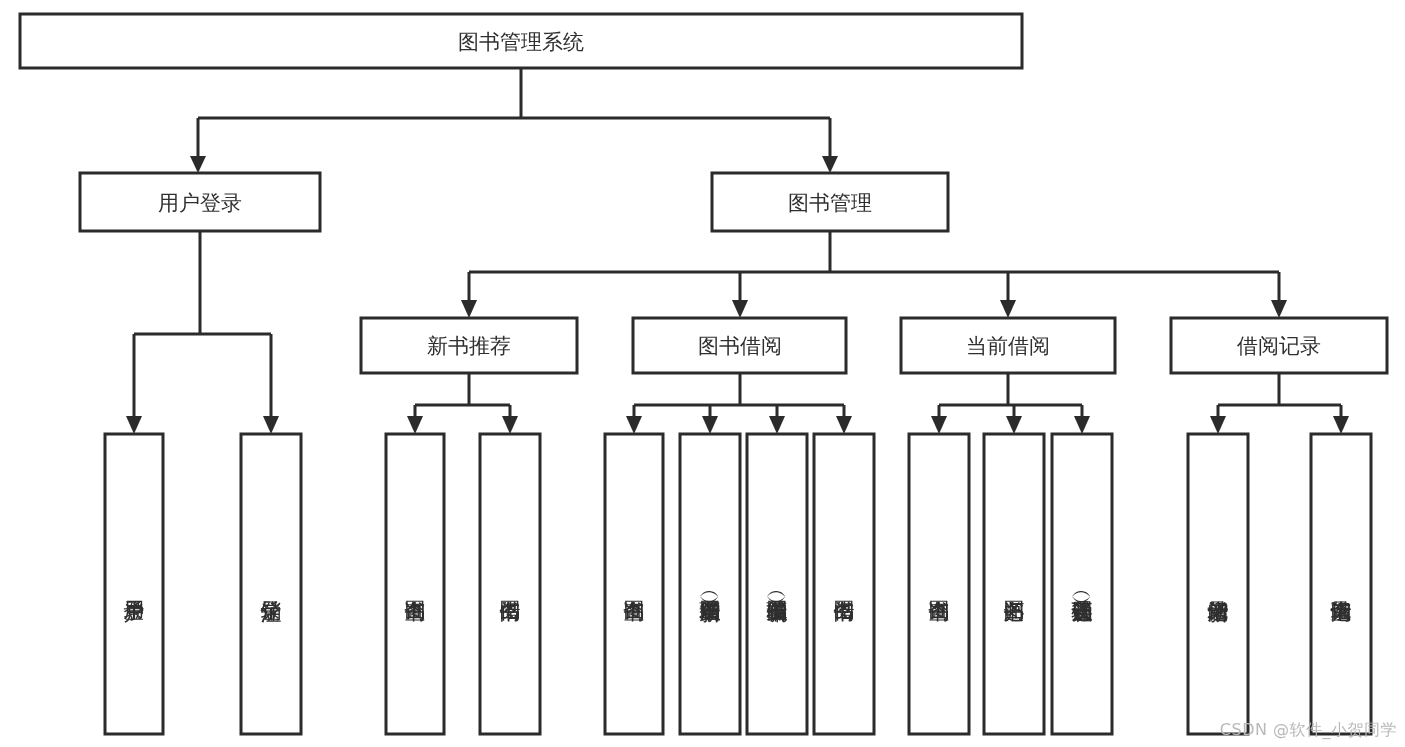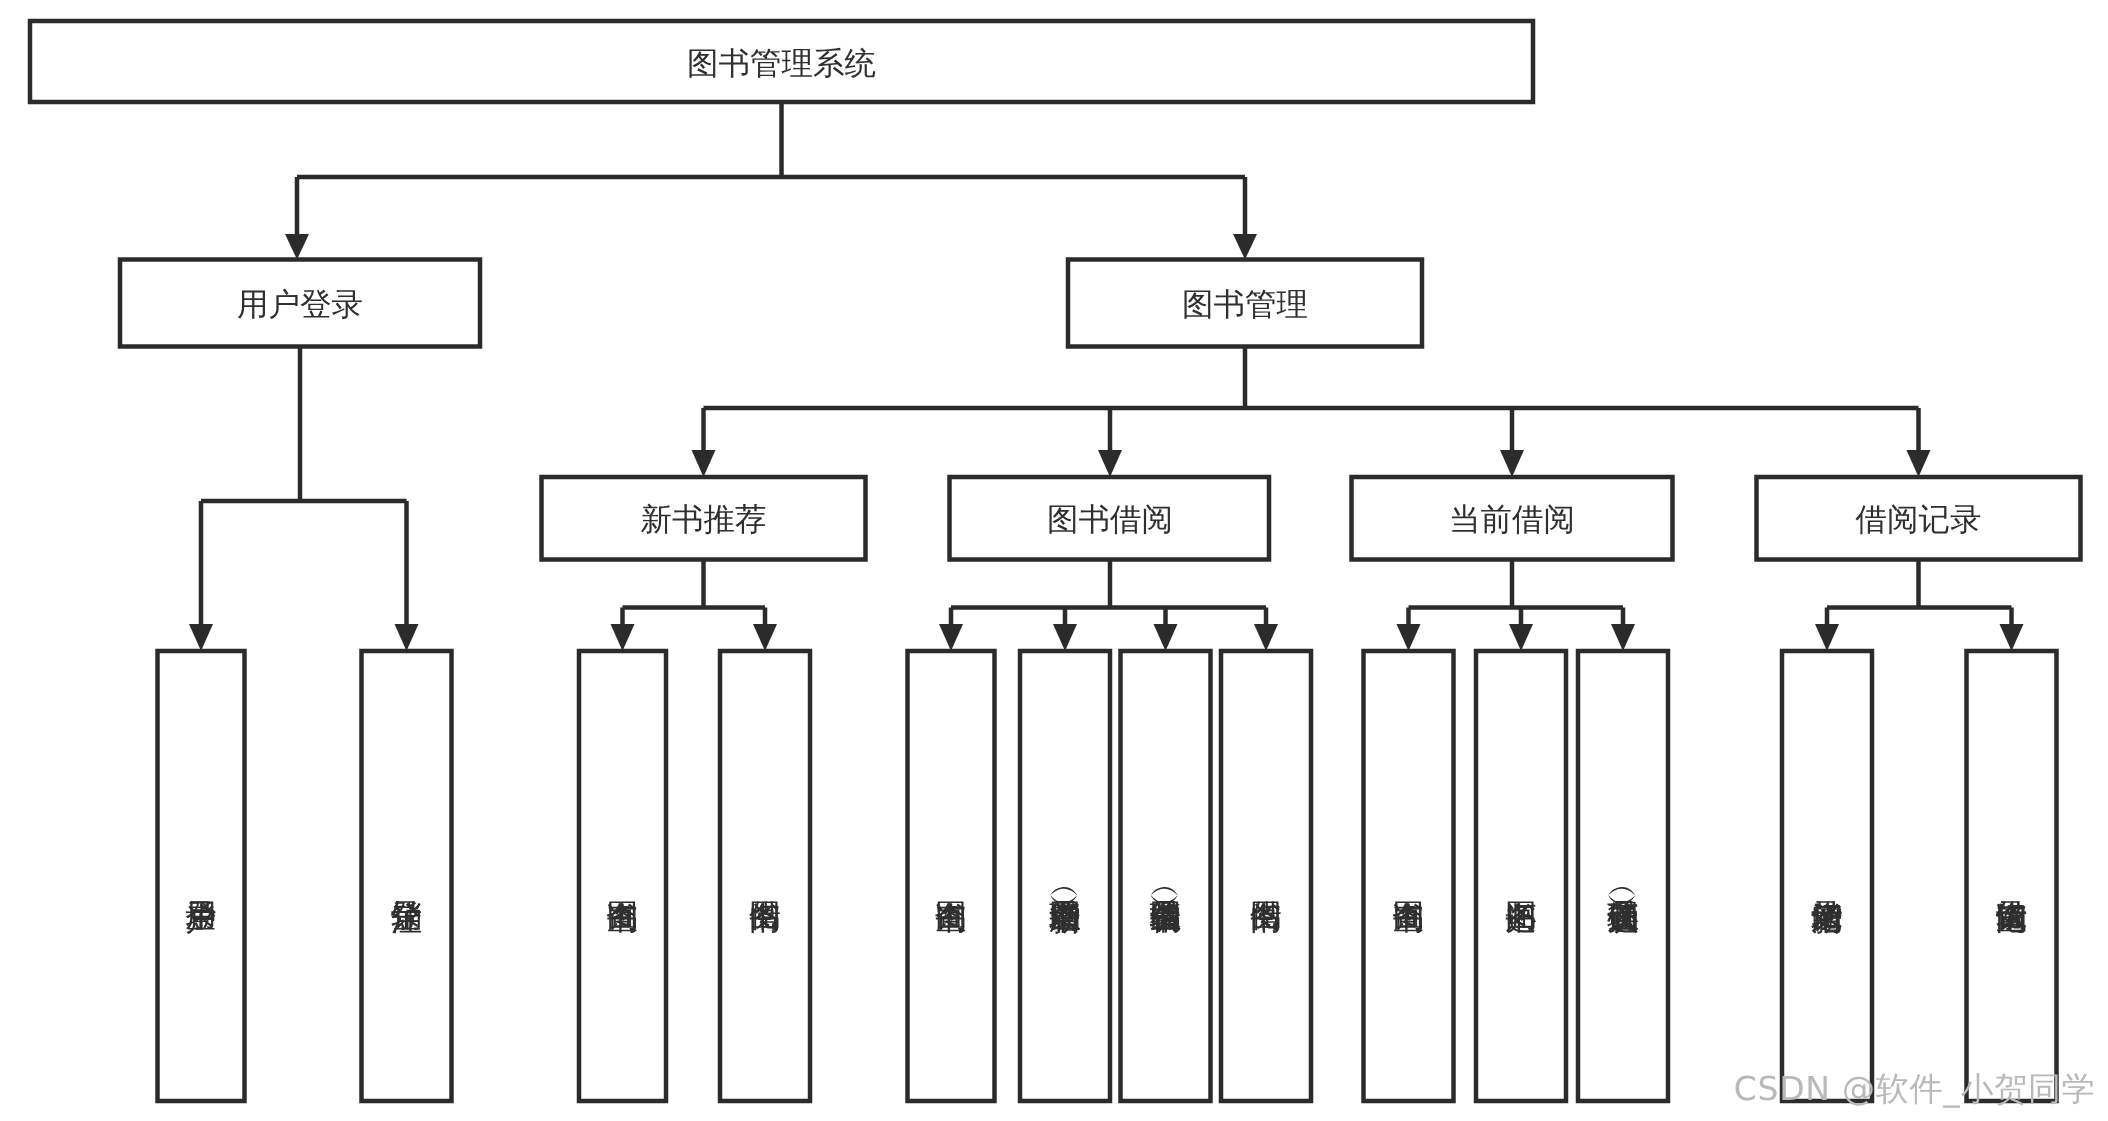--- a/index.html
+++ b/index.html
@@ -51,21 +51,21 @@
   }
   .arrow-head {
     fill: #2b2b2b;
     stroke: none;
   }
   .watermark {
     position: absolute;
     right: 8px;
     bottom: 6px;
     font-family: "DejaVu Sans", "Liberation Sans", sans-serif;
-    font-size: 22px;
+    font-size: 16px;
     color: #b9b9b9;
     letter-spacing: 0.5px;
     white-space: nowrap;
     pointer-events: none;
   }
 </style>
 </head>
 <body>
 
 <svg id="diagram" viewBox="0 0 1405 747" xmlns="http://www.w3.org/2000/svg">

